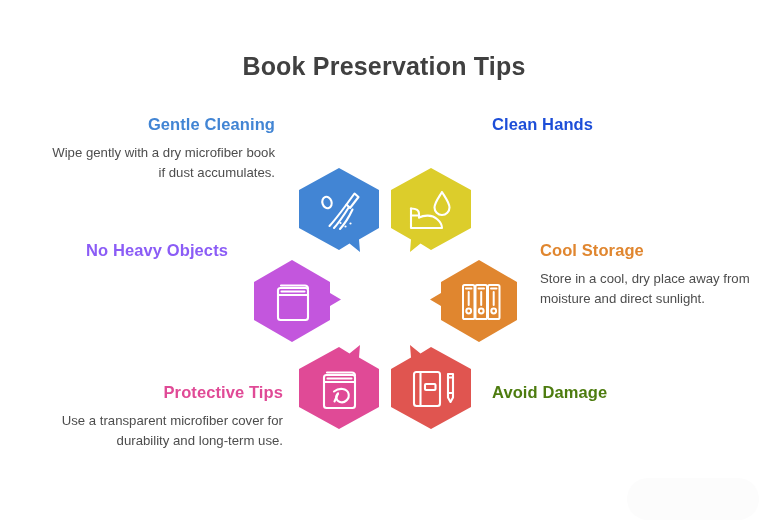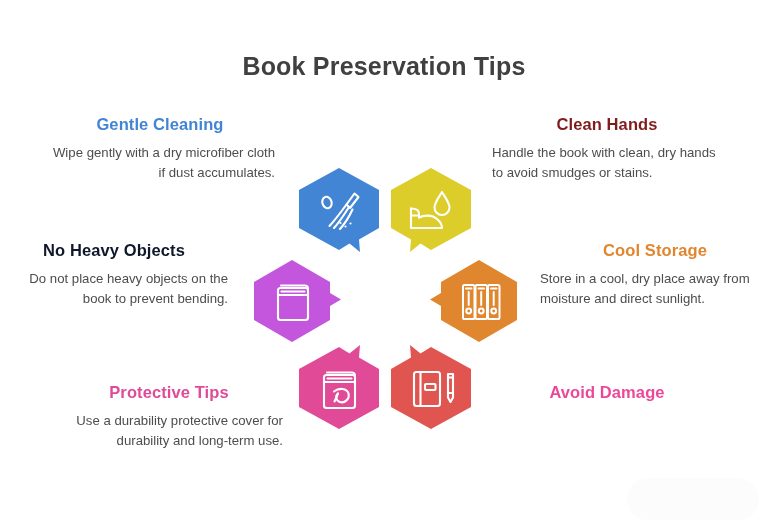--- a/index.html
+++ b/index.html
@@ -51,21 +51,20 @@
   .tip-text {
     position: absolute;
     width: 230px;
   }
   .tip-heading {
     font-size: 16.5px;
     font-weight: bold;
     line-height: 20px;
     margin: 0 0 9px 0;
     letter-spacing: 0.1px;
-    text-align: center;
   }
   .tip-body {
     font-size: 13.2px;
     line-height: 19.5px;
     color: #4d4d4d;
     margin: 0;
   }
 
   .align-right { text-align: right; }
   .align-left  { text-align: left;  }
@@ -97,45 +96,43 @@
 <body>
 
 <div id="infographic">
 
   <div class="watermark"></div>
 
   <div class="page-title">Book Preservation Tips</div>
 
   <div class="tip-text pos-gentle-cleaning align-right">
     <p class="tip-heading" style="color:#4285d4">Gentle Cleaning</p>
-    <p class="tip-body">Wipe gently with a dry microfiber cloth if dust accumulates.</p>
+    <p class="tip-body">Wipe gently with a dry microfiber book if dust accumulates.</p>
   </div>
 
   <div class="tip-text pos-clean-hands align-left">
-    <p class="tip-heading" style="color:#7f1d1d">Clean Hands</p>
-    <p class="tip-body">Handle the book with clean, dry hands to avoid smudges or stains.</p>
+    <p class="tip-heading" style="color:#1d4ed8">Clean Hands</p>
   </div>
 
   <div class="tip-text pos-no-heavy-objects align-right">
-    <p class="tip-heading" style="color:#0f172a">No Heavy Objects</p>
-    <p class="tip-body">Do not place heavy objects on the book to prevent bending.</p>
+    <p class="tip-heading" style="color:#8b5cf6">No Heavy Objects</p>
   </div>
 
   <div class="tip-text pos-cool-storage align-left">
     <p class="tip-heading" style="color:#e0862f">Cool Storage</p>
     <p class="tip-body">Store in a cool, dry place away from moisture and direct sunlight.</p>
   </div>
 
   <div class="tip-text pos-protective-cover align-right">
     <p class="tip-heading" style="color:#e04a96">Protective Tips</p>
-    <p class="tip-body">Use a durability protective cover for durability and long-term use.</p>
+    <p class="tip-body">Use a transparent microfiber cover for durability and long-term use.</p>
   </div>
 
   <div class="tip-text pos-avoid-damage align-left">
-    <p class="tip-heading" style="color:#ec4899">Avoid Damage</p>
+    <p class="tip-heading" style="color:#4d7c0f">Avoid Damage</p>
   </div>
 
   <div class="hex hex-gentle-cleaning">
     <svg width="84" height="95" viewBox="0 0 84 95">
       <path fill="#4285d4" d="M42 0 L82 22 L82 60 L62 71.5 L63 84 L52.5 75.5 L42 82 L2 60 L2 22 Z"></path>
       <g fill="none" stroke="#ffffff" stroke-width="2.1" stroke-linecap="round" stroke-linejoin="round">
         <path d="M57.5 25.5 L61.5 29 L53 40 L49.5 36.5 Z"></path>
         <path d="M49.5 36.5 C44 44 38 52 32.5 58"></path>
         <path d="M52 39 C47 47 42 54.5 37 60"></path>
         <path d="M55.5 41.5 C52 49 47.5 56 43 61"></path>

